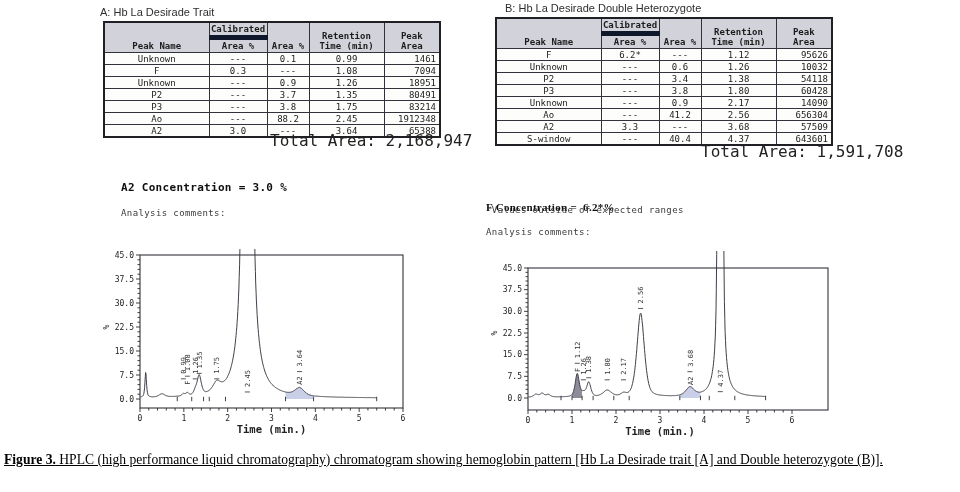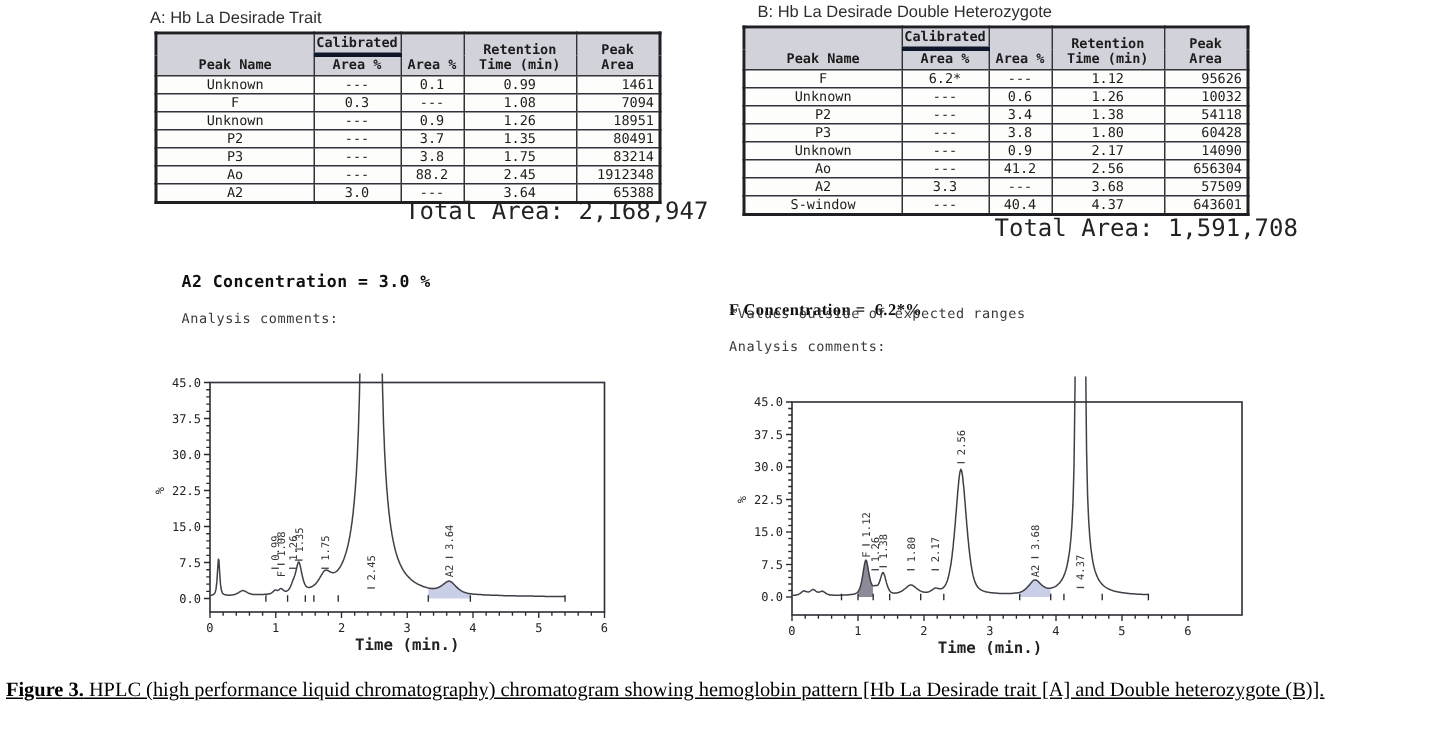--- a/index.html
+++ b/index.html
@@ -8,21 +8,21 @@
     font-family:"DejaVu Sans Mono", monospace; color:#1c1c1c; overflow:hidden;
   }
   .abs { position:absolute; }
   .panel-title { font-family:"Liberation Sans", sans-serif; font-size:11px; color:#2e2e2e; white-space:nowrap; }
   .peak-table { border-collapse:collapse; table-layout:fixed; border:2px solid #1f1f24; background:#fdfdfc; }
   .peak-table th, .peak-table td {
     border:1px solid #32323a; font-size:9px; padding:0 1px; height:11px;
     line-height:10px; text-align:center; overflow:hidden; white-space:nowrap;
   }
   .peak-table th { background:#d2d3da; font-weight:bold; vertical-align:bottom; padding-bottom:1px; }
-  .peak-table th.cal { border-bottom:3px solid #0f172a; vertical-align:middle; }
+  .peak-table th.cal { border-bottom:5px solid #0f172a; vertical-align:middle; }
   .peak-table td.ra { text-align:right; padding-right:3px; }
   .total-line { font-size:16px; color:#222; white-space:pre; }
   .conc { font-size:11px; font-weight:bold; white-space:pre; line-height:15px; color:#101010; letter-spacing:0.3px; }
   .small-note { font-size:9px; color:#3a3a3a; white-space:pre; letter-spacing:0.4px; }
   .caption { font-family:"Liberation Serif", serif; font-size:13.6px; color:#000; line-height:1.42;text-decoration:underline; }
   svg text { font-family:"DejaVu Sans Mono", monospace; fill:#222; }
   svg .t8  { font-size:8px; }
   svg .t7  { font-size:7px; fill:#333; }
   svg .tb10{ font-size:10.5px; font-weight:bold; }
   svg .frame { fill:none; stroke:#33333b; stroke-width:1.1; }
@@ -314,21 +314,21 @@
           <td>S-window</td>
           <td>---</td>
           <td>40.4</td>
           <td>4.37</td>
           <td class="ra">643601</td>
         </tr>
       </tbody>
     </table>
   </div>
 
-<div class="abs total-line" style="left:663px; top:142px; width:180px;">Total Area: 1,591,708</div>
+<div class="abs total-line" style="left:701px; top:142px; width:180px;">Total Area: 1,591,708</div>
 
 <div class="abs conc" style="left:486px; top:170px;font-family:Liberation Serif, serif;">
   <div>F Concentration =  6.2*%</div>
 </div>
 
 <div class="abs small-note" style="left:486px; top:205px;">*Values outside of expected ranges</div>
 
 <div class="abs small-note" style="left:486px; top:227px;">Analysis comments:</div>
 
 <svg class="abs" style="left:485px; top:240px;" width="374" height="214">

